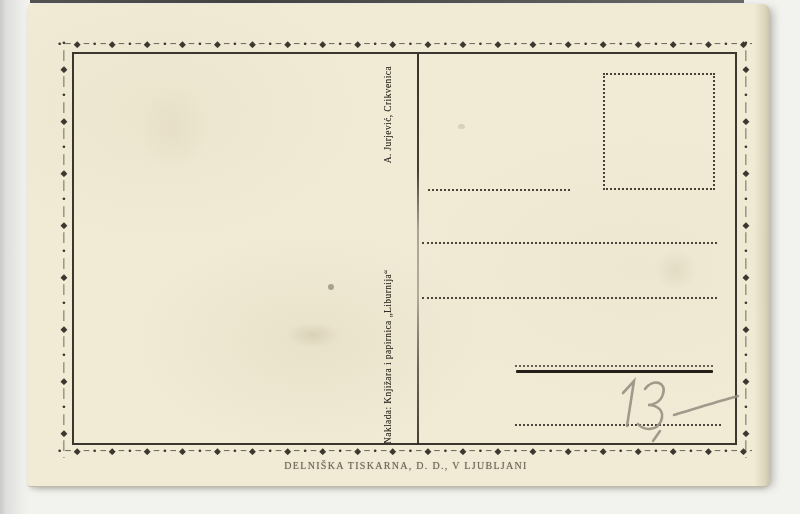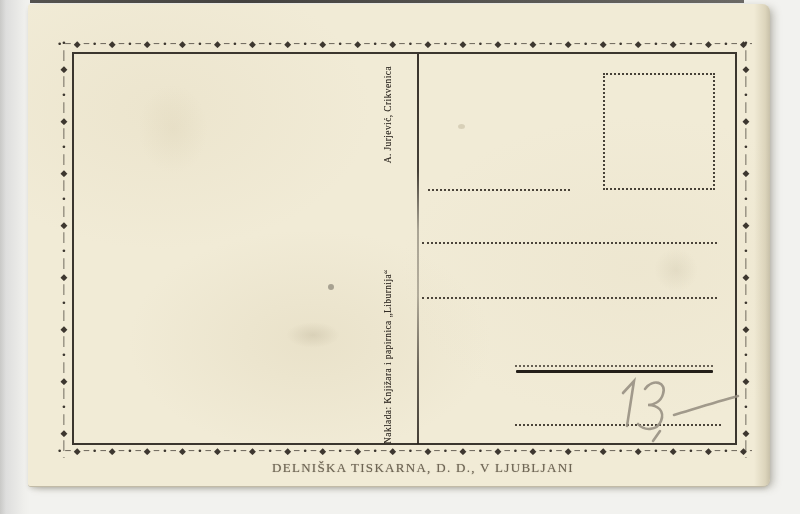--- a/index.html
+++ b/index.html
@@ -84,21 +84,21 @@
   .l3{left:394px;top:293px;width:295px;}
   .l4{left:487px;top:361px;width:198px;opacity:.75;}
   .l5{left:487px;top:420px;width:206px;}
   .heavy-line{
     position:absolute;left:488px;top:366px;width:197px;height:3px;
     background:#241f19;border-radius:1px;
   }
   
   .printer{
     position:absolute;left:244px;top:456px;width:268px;height:13px;
-    text-align:center;font-size:13px;letter-spacing:1.3px;
+    text-align:center;font-size:10px;letter-spacing:1.3px;
     color:#6e6554;text-shadow:0 0 1px rgba(110,101,84,.5);
     white-space:nowrap;
   }
   
   .handwriting{position:absolute;left:562px;top:366px;width:180px;height:76px;}
   
   .stain{position:absolute;border-radius:50%;}
   .stain1{left:300px;top:280px;width:6px;height:6px;background:#6f6a5e;opacity:.55;filter:blur(.5px);}
   .stain2{left:258px;top:318px;width:54px;height:26px;background:radial-gradient(ellipse,rgba(150,138,110,.20),rgba(0,0,0,0) 70%);}
   .stain3{left:626px;top:244px;width:44px;height:44px;background:radial-gradient(circle,rgba(160,150,120,.14),rgba(0,0,0,0) 70%);}

